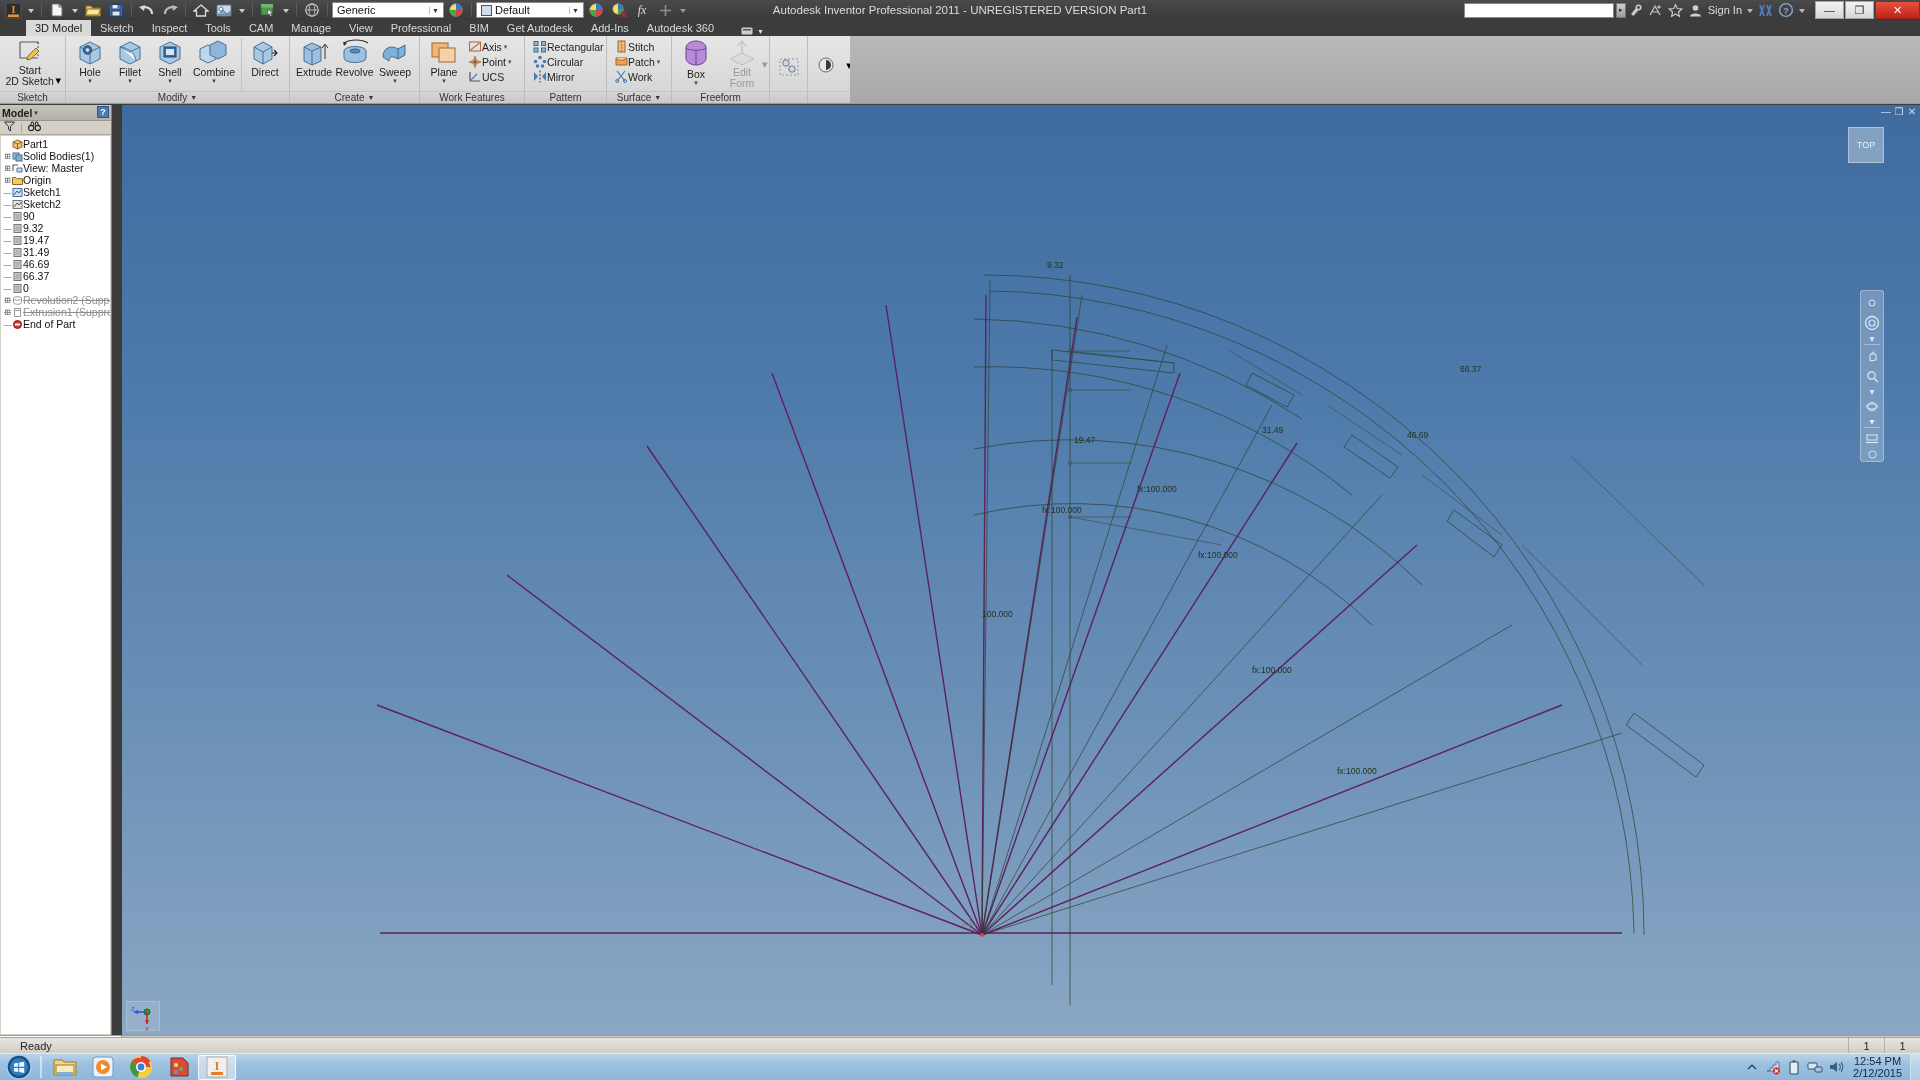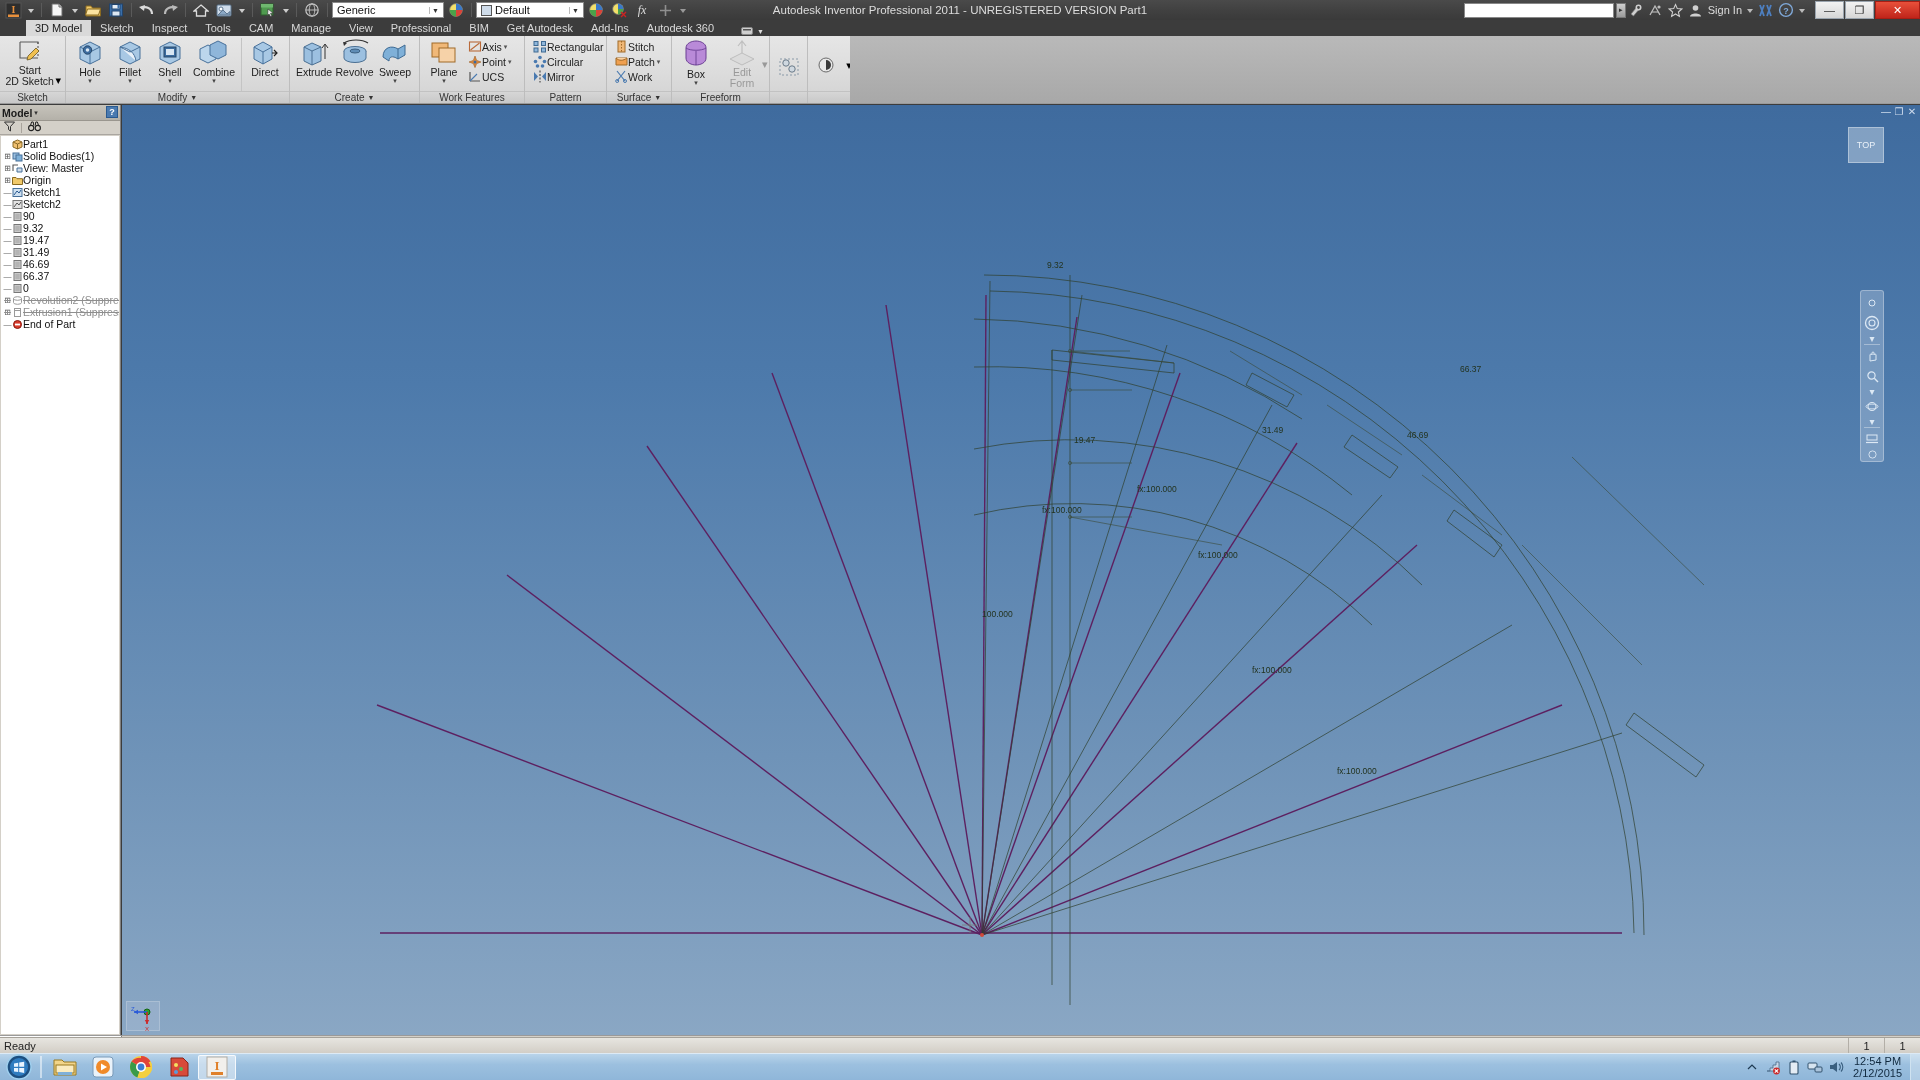--- a/index.html
+++ b/index.html
@@ -75,21 +75,21 @@
   .bigbtn .lbl{ text-align:left; white-space:nowrap;}
   .bigbtn .dd{ font-size:7px; color:#444; line-height:6px; }
   .bigbtn.dim{ color:#999; }
   .smallcol{ display:flex; flex-direction:column; justify-content:flex-start; padding-top:1px;}
   .smallbtn{ display:flex; align-items:center; height:15px; padding:0 4px; gap:0;
              font-size:10.5px; color:#222; white-space:nowrap;}
   .smallbtn .sdd{ font-size:7px; color:#555; margin-left:2px;}
 
   
   .browser{
-    position:absolute; left:0; top:105px; width:121px; bottom:45px;
+    position:absolute; left:0; top:105px; width:112px; bottom:45px;
     background:#d4d0c8; border-right:1px solid #808080;
     display:flex; flex-direction:column;
   }
   .brhead{
     height:16px; background:linear-gradient(to bottom,#c6c3bb,#b4b1a9);
     display:flex;align-items:center; padding:0 2px; border-bottom:1px solid #9a968e;
   }
   .brhead .t{ font-weight:bold; font-size:10.5px; color:#1a1a1a; }
   .brhead .c{ font-size:7px; margin-left:2px; color:#333;}
   .brtools{
@@ -146,21 +146,21 @@
   .dtab{ height:16px; padding:0 9px; display:flex;align-items:center; gap:4px;
          background:linear-gradient(to bottom,#f3f1ed,#ddd9d1); border:1px solid #9a9a9a;
          border-bottom:none; margin-left:3px; font-size:11px; color:#111;
          border-radius:4px 4px 0 0;}
   .dtab.active{ background:linear-gradient(to bottom,#ffffff,#eeebe5); }
   .sbar{
     position:absolute; left:0; bottom:27px; width:1920px; height:16px;
     background:linear-gradient(to bottom,#e7e5e0,#d2cec6); border-top:1px solid #a6a29a;
     display:flex; align-items:center; font-size:11px; color:#222;
   }
-  .sbar .ready{ padding-left:4px; }
+  .sbar .ready{ padding-left:20px; }
   .sbar .right{ margin-left:auto; display:flex; }
   .sbar .cell{ width:36px; text-align:center; border-left:1px solid #b3afa7; height:16px; line-height:16px;}
 
   
   .taskbar{
     position:absolute; left:0; bottom:0; width:1920px; height:27px;
     background:linear-gradient(to bottom,#b9d4ea 0%,#9cc0df 40%,#8fb6d9 100%);
     border-top:1px solid #ddeaf5; display:flex; align-items:center;
   }
   .startorb{

